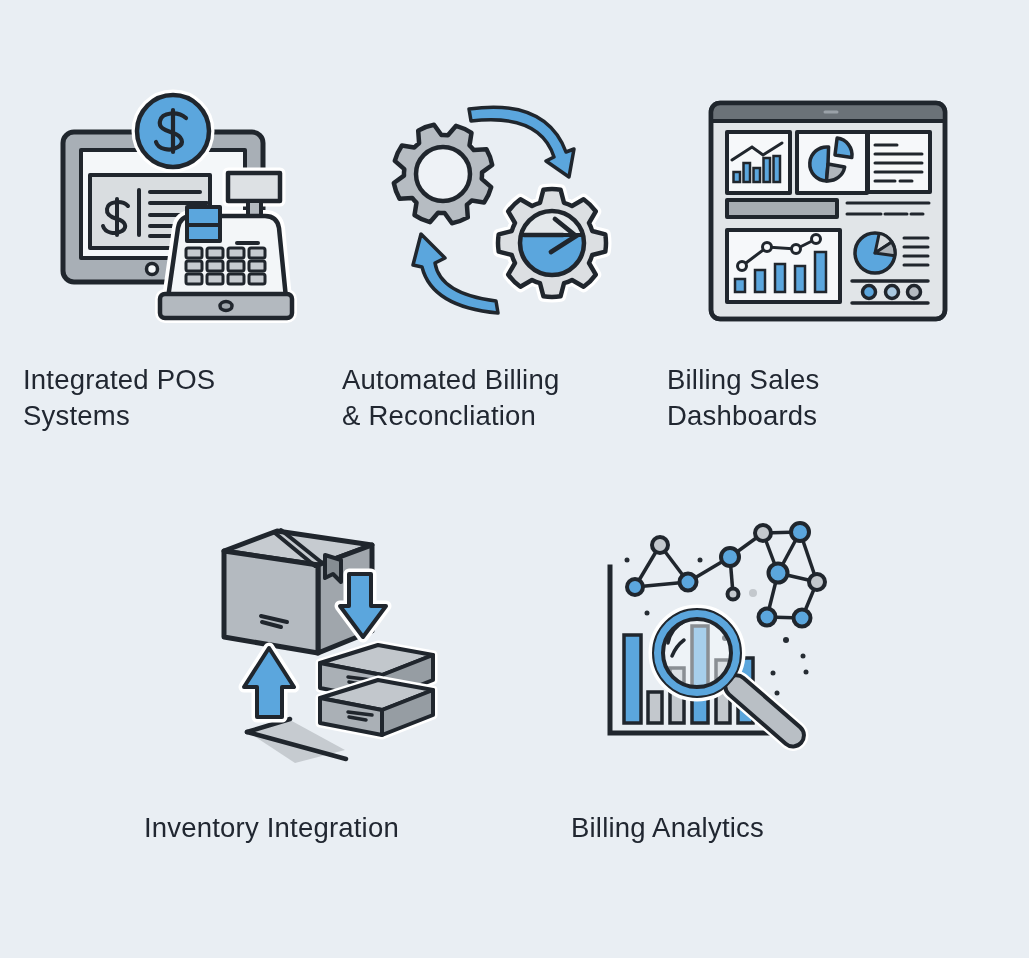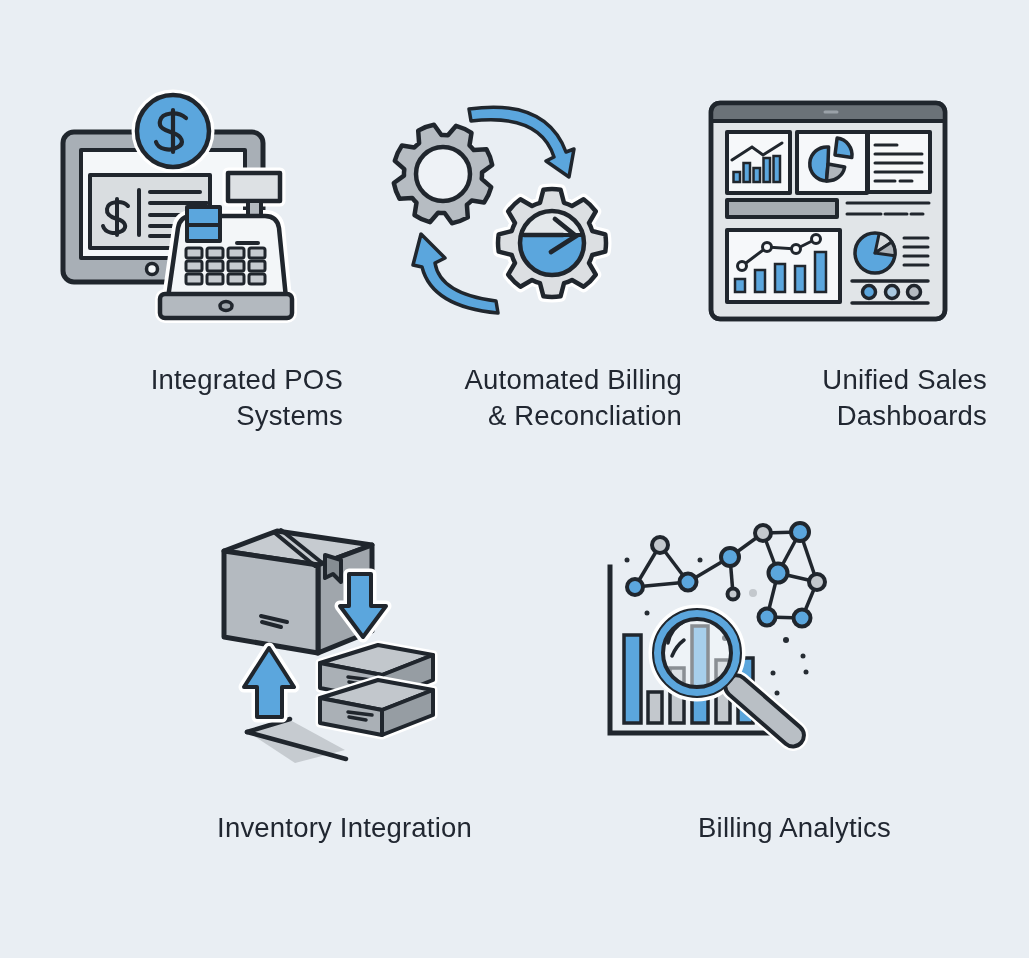--- a/index.html
+++ b/index.html
@@ -3,21 +3,21 @@
 <meta charset="utf-8">
 <style>
   html,body{margin:0;padding:0;background:#e9eef3;}
   .canvas{
     position:relative;width:1029px;height:958px;background:#e9eef3;
     font-family:"Liberation Sans",sans-serif;overflow:hidden;
   }
   .feature{position:static;margin:0;}
   .icon{position:absolute;display:block;}
   .label{
-    position:absolute;text-align:right;font-size:27.5px;line-height:35.5px;
+    position:absolute;text-align:left;font-size:27.5px;line-height:35.5px;
     font-weight:500;color:#212731;white-space:pre-line;letter-spacing:.2px;
   }
   
   .ln{stroke:#20262d;stroke-linecap:round;fill:none;}
   .sh{stroke:#20262d;stroke-linejoin:round;}
   .halo{stroke:#fff;fill:#fff;stroke-linejoin:round;stroke-linecap:round;}
   .halon{stroke:#fff;fill:none;stroke-linejoin:round;stroke-linecap:round;}
 </style>
 </head>
 <body>
@@ -104,21 +104,21 @@
         <path d="M136,140 A32,32 0 0 1 198,140 Z" fill="#e4e8eb"></path>
         <path d="M136,140 A32,32 0 1 0 198,140 Z" fill="#5ba6dd"></path>
         <line x1="136" y1="140" x2="198" y2="140" class="ln" stroke-width="4"></line>
         <g>
           <line x1="139" y1="140" x2="178" y2="140" class="ln" stroke-width="4.5"></line>
           <polyline points="170,124 191,141 166,157" class="ln" stroke-width="4.8" fill="none"></polyline>
         </g>
         <circle cx="167" cy="148" r="32" fill="none" class="sh" stroke-width="4.5"></circle>
       </g>
     </svg>
-    <figcaption class="label" style="left:362px;top:362px;width:320px">Automated Billing
+    <figcaption class="label" style="left:342px;top:362px;width:320px">Automated Billing
 &amp; Reconcliation</figcaption>
   </figure>
 
   <figure class="feature">
     <svg class="icon" style="left:695px;top:90px" width="265" height="240" viewBox="0 0 265 240">
       <g>
         <rect x="16" y="13" width="234" height="216" rx="9" fill="#e1e5e8" class="sh" stroke-width="4.5"></rect>
         <path d="M16,31 L16,22 Q16,13 25,13 L241,13 Q250,13 250,22 L250,31 Z" fill="#6b7278"></path>
         <line x1="16" y1="31" x2="250" y2="31" class="ln" stroke-width="4"></line>
         <rect x="16" y="13" width="234" height="216" rx="9" fill="none" class="sh" stroke-width="4.5"></rect>
@@ -186,21 +186,21 @@
         <line x1="209" y1="175" x2="233" y2="175" class="ln" stroke-width="3"></line>
       </g>
       <g>
         <line x1="157" y1="191" x2="233" y2="191" class="ln" stroke-width="3.5"></line>
         <circle cx="174" cy="202" r="6.5" fill="#5ba6dd" class="sh" stroke-width="3.5"></circle>
         <circle cx="197" cy="202" r="6.5" fill="#a9c8e0" class="sh" stroke-width="3.5"></circle>
         <circle cx="219" cy="202" r="6.5" fill="#b4bac0" class="sh" stroke-width="3.5"></circle>
         <line x1="157" y1="213" x2="233" y2="213" class="ln" stroke-width="3.5"></line>
       </g>
     </svg>
-    <figcaption class="label" style="left:667px;top:362px;width:320px">Unified Sales
+    <figcaption class="label" style="left:667px;top:362px;width:320px">Billing Sales
 Dashboards</figcaption>
   </figure>
 
   <figure class="feature">
     <svg class="icon" style="left:195px;top:520px" width="260" height="250" viewBox="0 0 260 250">
       <g>
         <path d="M50,210 L95,200 L150,230 L100,243 Z" fill="#c6cbd0"></path>
         <line x1="95" y1="199" x2="52" y2="212" class="ln" stroke-width="4.5"></line>
         <line x1="52" y1="212" x2="151" y2="239" class="ln" stroke-width="4.5"></line>
       </g>
@@ -230,21 +230,21 @@
         <path d="M187,190 L238,170 L238,195 L187,215 Z" fill="#969da3" class="sh" stroke-width="4"></path>
         <path d="M125,178 L187,190 L187,215 L125,203 Z" fill="#aab0b6" class="sh" stroke-width="4"></path>
         <line x1="153" y1="192" x2="177" y2="195" class="ln" stroke-width="3.5"></line>
         <line x1="154" y1="197" x2="171" y2="200" class="ln" stroke-width="3.5"></line>
       </g>
       <g>
         <path d="M74,128 L99,167 L87,167 L87,197 L62,197 L62,167 L49,167 Z" class="halo" stroke-width="11"></path>
         <path d="M74,128 L99,167 L87,167 L87,197 L62,197 L62,167 L49,167 Z" fill="#5ba6dd" class="sh" stroke-width="4"></path>
       </g>
     </svg>
-    <figcaption class="label" style="left:152px;top:810px;width:320px">Inventory Integration</figcaption>
+    <figcaption class="label" style="left:144px;top:810px;width:320px">Inventory Integration</figcaption>
   </figure>
 
   <figure class="feature">
     <svg class="icon" style="left:590px;top:510px" width="270" height="260" viewBox="0 0 270 260">
       <g>
         <polyline points="20,57 20,223 214,223" fill="none" stroke="#20262d" stroke-width="5" stroke-linecap="square"></polyline>
       </g>
       <g stroke="#20262d" stroke-width="3.5">
         <rect x="34" y="125" width="17" height="88" fill="#5ba6dd"></rect>
         <rect x="58" y="182" width="14" height="31" fill="#c3c8cd"></rect>

